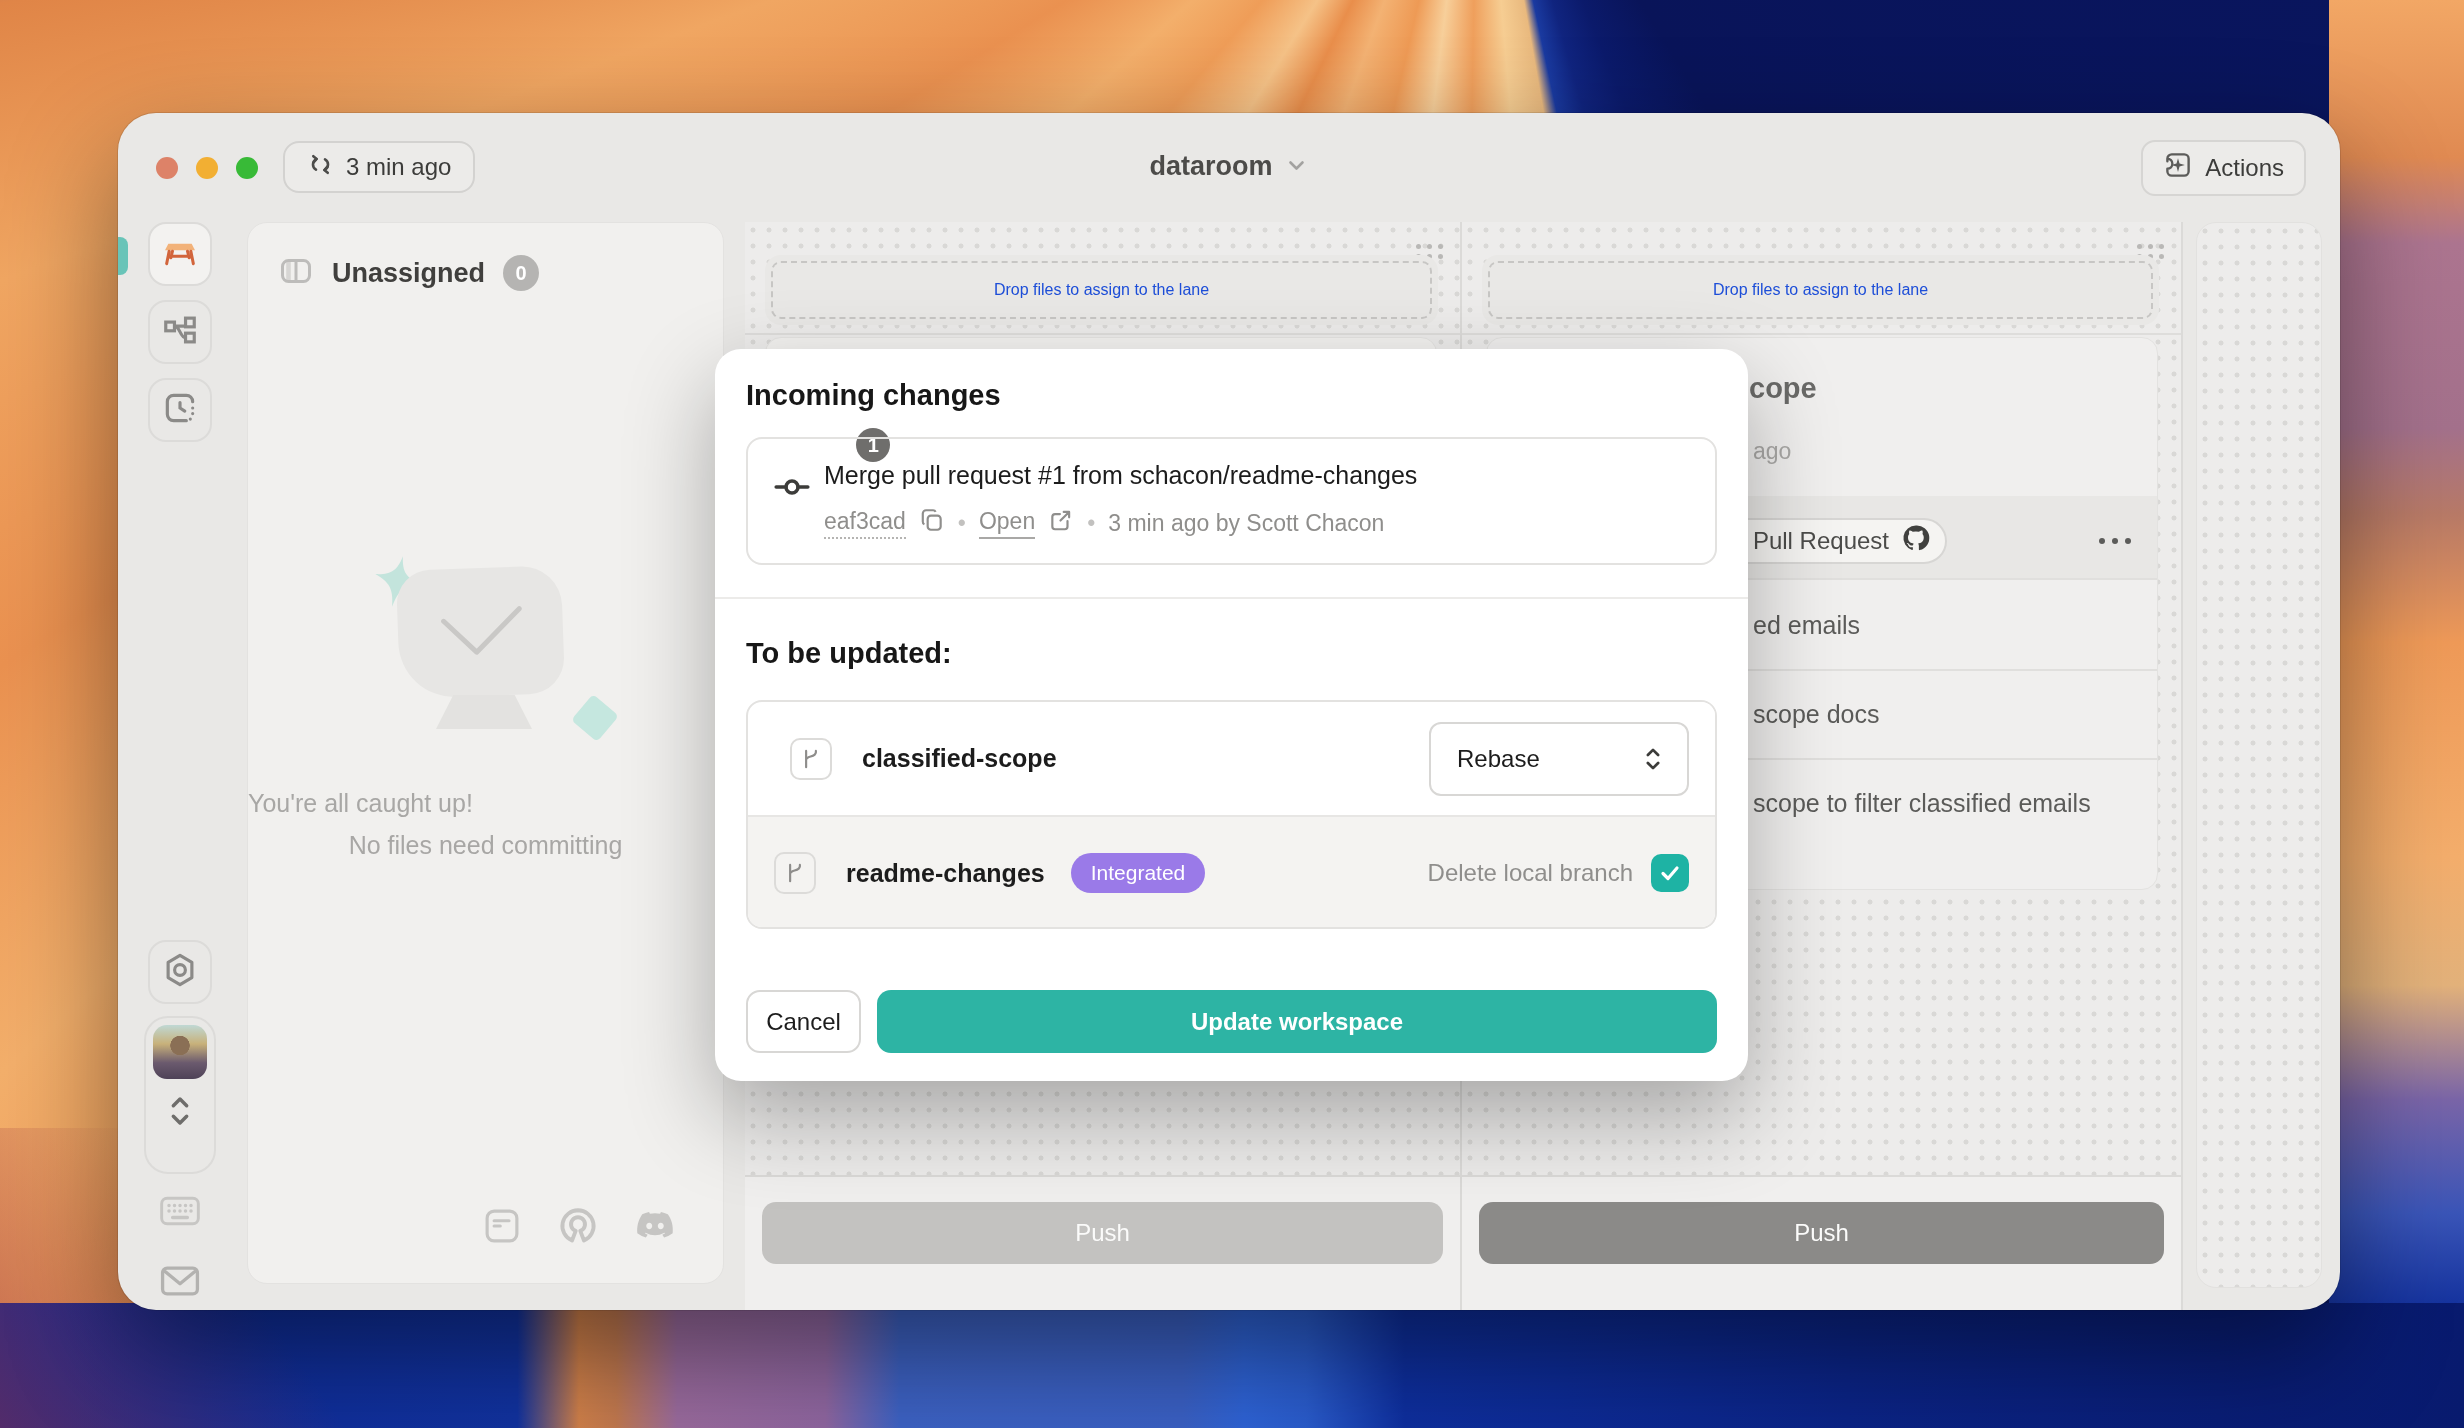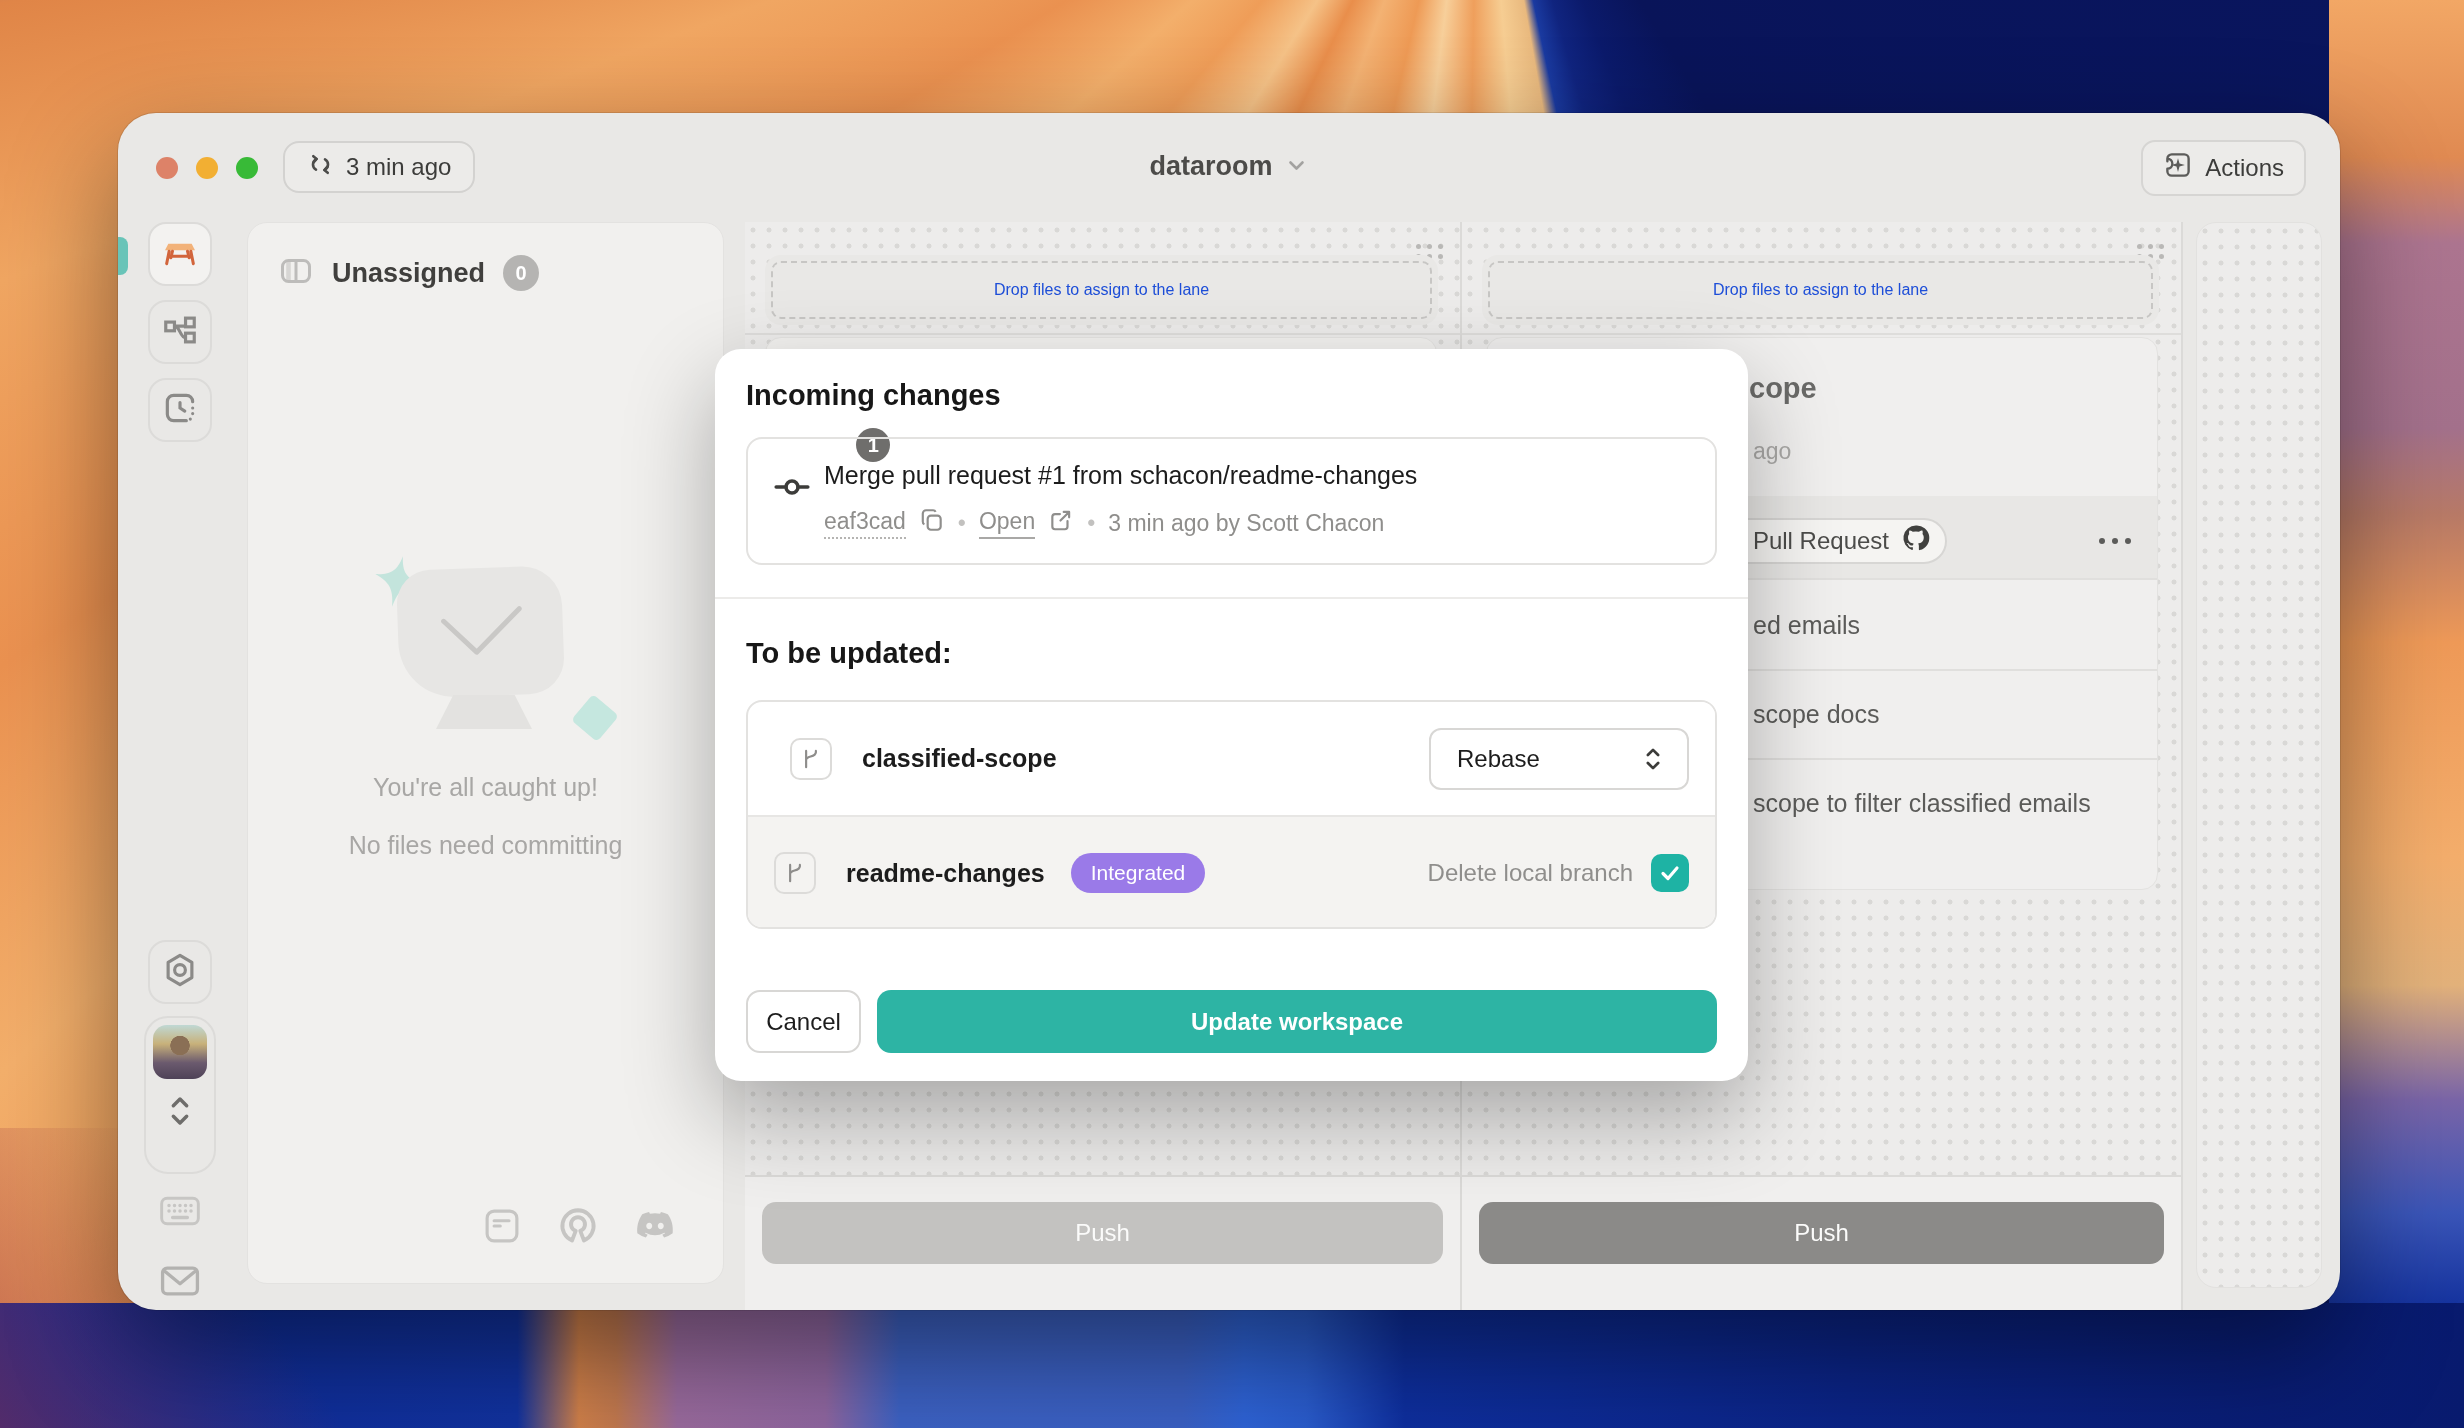--- a/index.html
+++ b/index.html
@@ -74,21 +74,21 @@
   .count-badge { width:36px; height:36px; border-radius:50%; background:#b5b4b2; color:#fff;
     font-size:20px; font-weight:700; display:flex; align-items:center; justify-content:center; }
   .monitor { position:absolute; left:150px; top:345px; width:165px; height:128px;
     background:#e7e6e4; border-radius:34px 40px 36px 56px; transform:rotate(-2deg); }
   .monitor svg { position:absolute; left:38px; top:34px; }
   .monitor-stand { position:absolute; left:188px; top:472px; width:96px; height:34px;
     background:#e3e2e0; clip-path:polygon(18% 0, 82% 0, 100% 100%, 0 100%); }
   .spark { position:absolute; left:118px; top:330px; color:#c3e4dc; }
   .diamond { position:absolute; left:330px; top:478px; width:34px; height:34px;
     background:#c5e7df; transform:rotate(40deg); border-radius:5px; }
-  .empty-t1 { position:absolute; left:0; top:550px; width:100%; text-align:center;
+  .empty-t1 { position:absolute; left:0; top:566px; width:100%; 
     font-size:25px; color:#a8a7a5; }
   .empty-t2 { position:absolute; left:0; top:608px; width:100%; text-align:center;
     font-size:25px; color:#a8a7a5; }
   .panel-foot { position:absolute; right:46px; bottom:32px; display:flex; gap:34px; color:#c6c5c3; }
 
   
   .dotted { background-color:#edeceb;
     background-image: radial-gradient(#d9d8d6 2.2px, transparent 2.8px);
     background-size:16px 16px; }
   .lane { position:absolute; top:109px; height:1088px; }
@@ -149,21 +149,21 @@
   .section-label { position:absolute; left:31px; top:288px; font-size:29px; font-weight:700; color:#171717; }
   .list-card { position:absolute; left:31px; top:351px; width:971px; height:229px;
     border:2px solid #e3e2e0; border-radius:16px; overflow:hidden; }
   .lc-row { position:absolute; left:0; right:0; display:flex; align-items:center; padding:0 26px; }
   .lc-row1 { top:0; height:113px; background:#ffffff;margin-left:16px; }
   .lc-row2 { top:115px; height:112px; background:#f4f3f1; }
   .lc-sep { position:absolute; left:0; right:0; top:113px; height:2px; background:#e7e6e4; }
   .branch-chip { width:42px; height:42px; border:2px solid #dcdbd9; border-radius:10px;
     display:flex; align-items:center; justify-content:center; color:#8e8d8b; flex:none; }
   .branch-name { font-size:25px; font-weight:700; color:#1c1c1c; margin-left:30px; }
-  .select { margin-left:auto; width:260px; height:62px; border:2px solid #d8d7d5; border-radius:12px;
+  .select { margin-left:auto; width:260px; height:74px; border:2px solid #d8d7d5; border-radius:12px;
     background:#fff; display:flex; align-items:center; padding:0 20px 0 26px;gap:8px; }
   .select .val { font-size:24px; font-weight:500; color:#1c1c1c; }
   .select svg { margin-left:auto; color:#3c3c3a; }
   .integrated-badge { margin-left:26px; height:40px; padding:0 20px; border-radius:20px;
     background:#9a7ae8; color:#fff; font-size:21px; display:flex; align-items:center; }
   .del-label { margin-left:auto; font-size:24px; color:#8f8e8c; }
   .checkbox { width:38px; height:38px; border-radius:10px; background:#1eb3a4; margin-left:18px;
     display:flex; align-items:center; justify-content:center; flex:none; }
   .cancel-btn { position:absolute; left:31px; top:641px; width:115px; height:63px;
     background:#fff; border:2px solid #d8d7d5; border-radius:14px; font-size:24px; font-weight:500;

